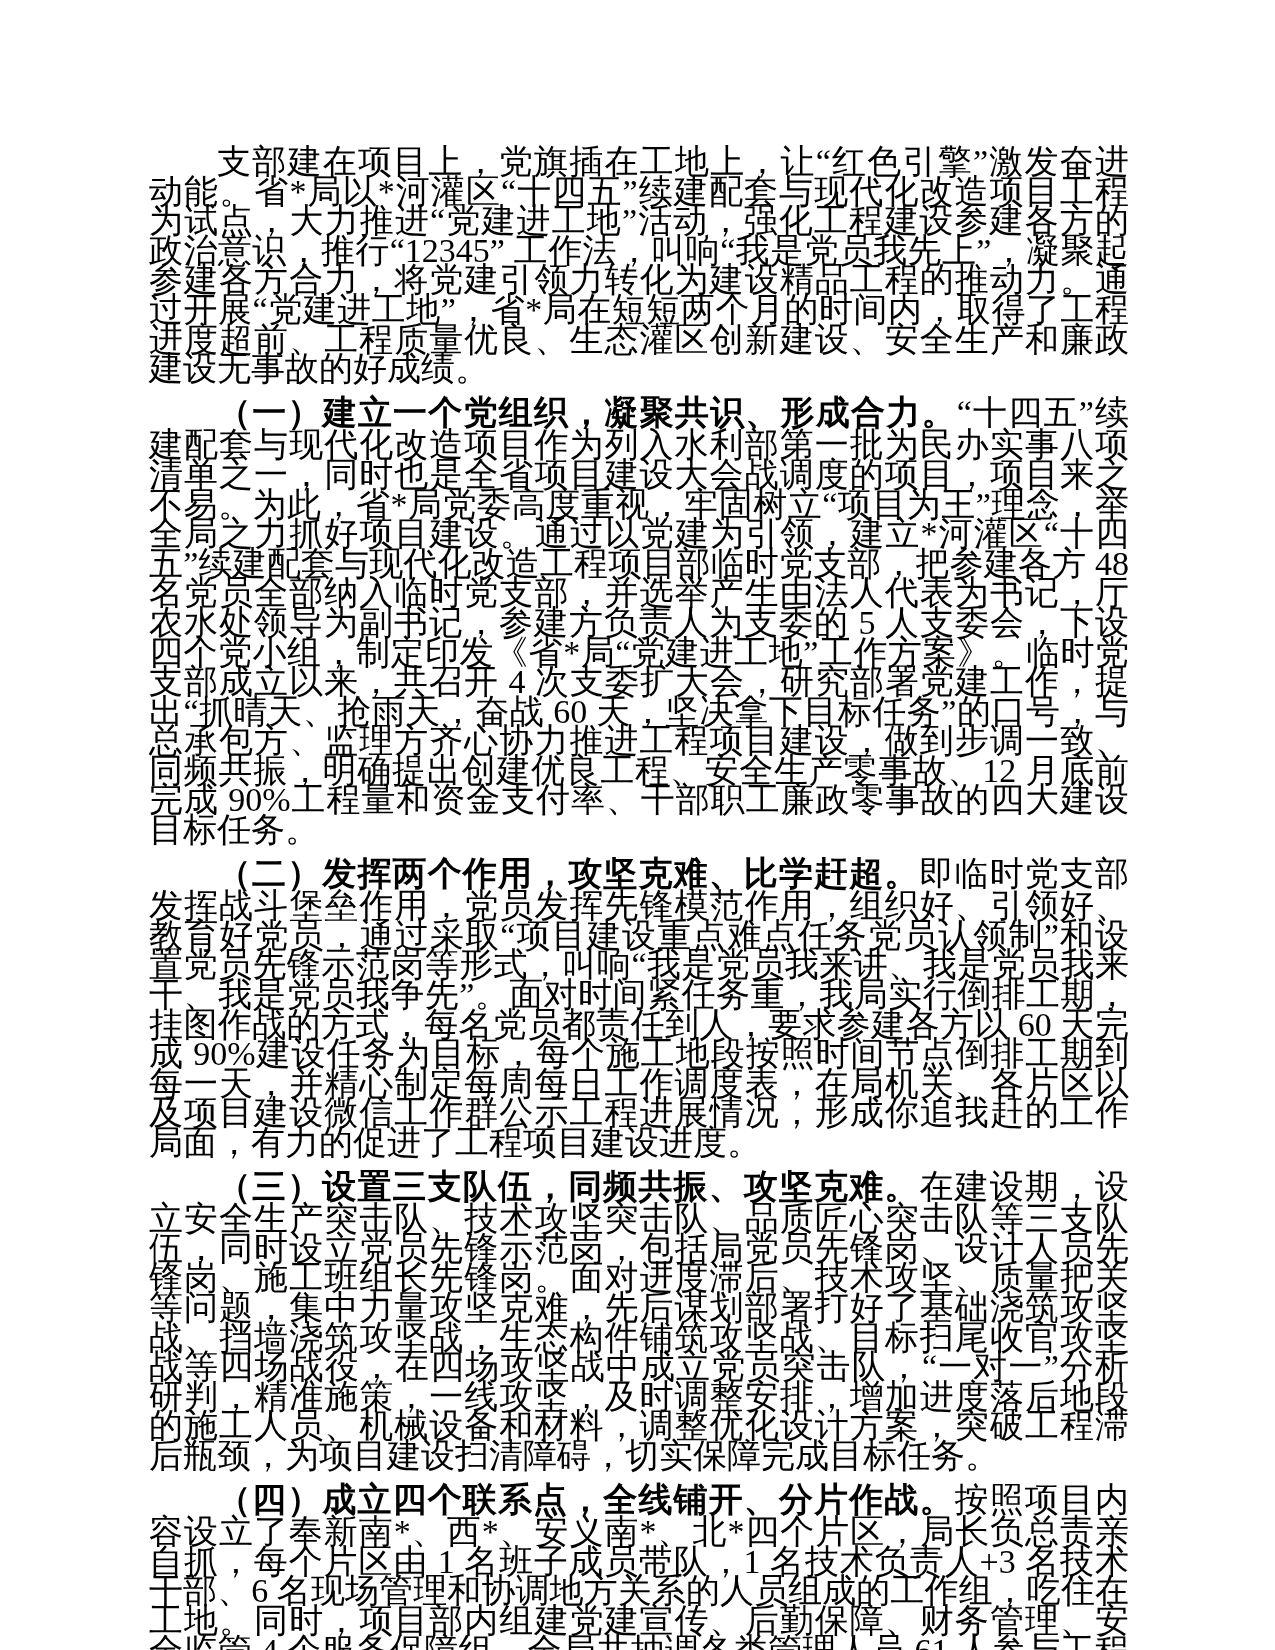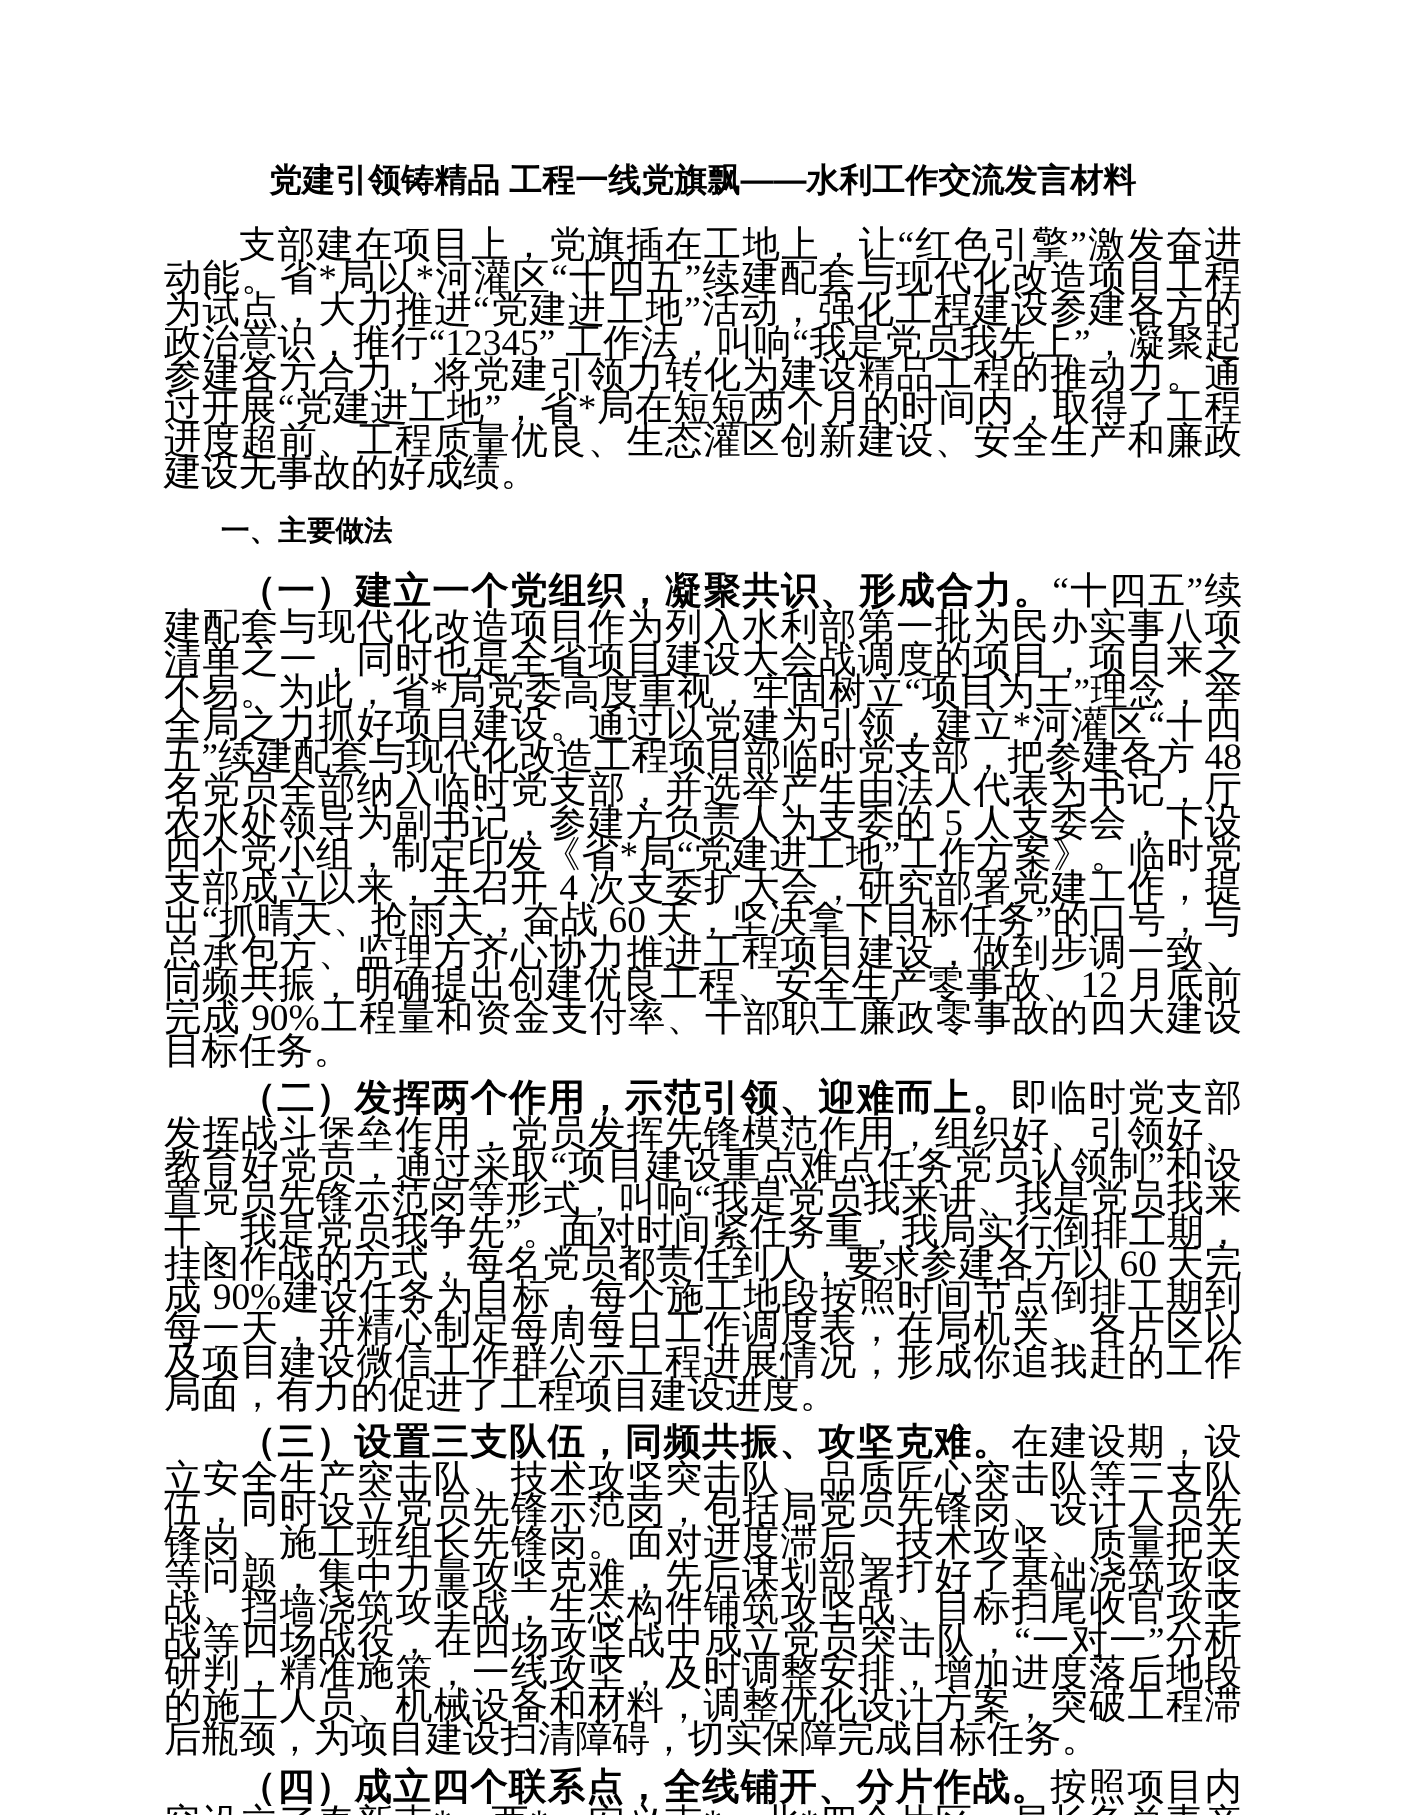--- a/index.html
+++ b/index.html
@@ -55,27 +55,25 @@
   .lead {
     font-family: Liberation Mono, monospace;
     font-weight: bold;
   }
 </style>
 </head>
 <body>
 
 <div class="page">
 
-  <h1 class="doc-title">党建引领铸精品 工程一线党旗飘——水利工作交流发言材料</h1>
 
   <p class="para">支部建在项目上，党旗插在工地上，让“红色引擎”激发奋进动能。省*局以*河灌区“十四五”续建配套与现代化改造项目工程为试点，大力推进“党建进工地”活动，强化工程建设参建各方的政治意识，推行“12345” 工作法，叫响“我是党员我先上”，凝聚起参建各方合力，将党建引领力转化为建设精品工程的推动力。通过开展“党建进工地”，省*局在短短两个月的时间内，取得了工程进度超前、工程质量优良、生态灌区创新建设、安全生产和廉政建设无事故的好成绩。</p>
 
-  <h2 class="section-heading">一、主要做法</h2>
 
   <p class="para item-para"><span class="lead">（一）建立一个党组织，凝聚共识、形成合力。</span><span>“十四五”续建配套与现代化改造项目作为列入水利部第一批为民办实事八项清单之一，同时也是全省项目建设大会战调度的项目，项目来之不易。为此，省*局党委高度重视，牢固树立“项目为王”理念，举全局之力抓好项目建设。通过以党建为引领，建立*河灌区“十四五”续建配套与现代化改造工程项目部临时党支部，把参建各方 48 名党员全部纳入临时党支部，并选举产生由法人代表为书记，厅农水处领导为副书记，参建方负责人为支委的 5 人支委会，下设四个党小组，制定印发《省*局“党建进工地”工作方案》。临时党支部成立以来，共召开 4 次支委扩大会，研究部署党建工作，提出“抓晴天、抢雨天，奋战 60 天，坚决拿下目标任务”的口号，与总承包方、监理方齐心协力推进工程项目建设，做到步调一致、同频共振，明确提出创建优良工程、安全生产零事故、12 月底前完成 90%工程量和资金支付率、干部职工廉政零事故的四大建设目标任务。</span></p>
 
-  <p class="para item-para"><span class="lead">（二）发挥两个作用，示范引领、迎难而上。</span><span>即临时党支部发挥战斗堡垒作用，党员发挥先锋模范作用，组织好、引领好、教育好党员，通过采取“项目建设重点难点任务党员认领制”和设置党员先锋示范岗等形式，叫响“我是党员我来讲、我是党员我来干、我是党员我争先”。面对时间紧任务重，我局实行倒排工期，挂图作战的方式，每名党员都责任到人，要求参建各方以 60 天完成 90%建设任务为目标，每个施工地段按照时间节点倒排工期到每一天，并精心制定每周每日工作调度表，在局机关、各片区以及项目建设微信工作群公示工程进展情况，形成你追我赶的工作局面，有力的促进了工程项目建设进度。</span></p>
+  <p class="para item-para"><span class="lead">（二）发挥两个作用，攻坚克难、比学赶超。</span><span>即临时党支部发挥战斗堡垒作用，党员发挥先锋模范作用，组织好、引领好、教育好党员，通过采取“项目建设重点难点任务党员认领制”和设置党员先锋示范岗等形式，叫响“我是党员我来讲、我是党员我来干、我是党员我争先”。面对时间紧任务重，我局实行倒排工期，挂图作战的方式，每名党员都责任到人，要求参建各方以 60 天完成 90%建设任务为目标，每个施工地段按照时间节点倒排工期到每一天，并精心制定每周每日工作调度表，在局机关、各片区以及项目建设微信工作群公示工程进展情况，形成你追我赶的工作局面，有力的促进了工程项目建设进度。</span></p>
 
   <p class="para item-para"><span class="lead">（三）设置三支队伍，同频共振、攻坚克难。</span><span>在建设期，设立安全生产突击队、技术攻坚突击队、品质匠心突击队等三支队伍，同时设立党员先锋示范岗，包括局党员先锋岗、设计人员先锋岗、施工班组长先锋岗。面对进度滞后、技术攻坚、质量把关等问题，集中力量攻坚克难，先后谋划部署打好了基础浇筑攻坚战、挡墙浇筑攻坚战，生态构件铺筑攻坚战、目标扫尾收官攻坚战等四场战役，在四场攻坚战中成立党员突击队，“一对一”分析研判，精准施策，一线攻坚，及时调整安排，增加进度落后地段的施工人员、机械设备和材料，调整优化设计方案，突破工程滞后瓶颈，为项目建设扫清障碍，切实保障完成目标任务。</span></p>
 
   <p class="para item-para"><span class="lead">（四）成立四个联系点，全线铺开、分片作战。</span><span>按照项目内容设立了奉新南*、西*、安义南*、北*四个片区，局长负总责亲自抓，每个片区由 1 名班子成员带队，1 名技术负责人+3 名技术干部、6 名现场管理和协调地方关系的人员组成的工作组，吃住在工地。同时，项目部内组建党建宣传、后勤保障、财务管理、安全监管 4 个服务保障组，全局共抽调各类管理人员 61 人参与工程建设管理，占全局人员的 90%。每名班子成员作为各片区党小组组长，负责抓好本片区党小组的党建与工程建设业务工作，并建立工地“三学”</span></p>
 
 </div>
 
 </body></html>

